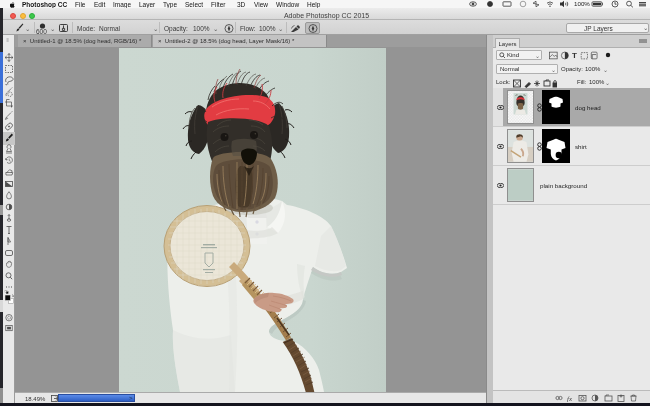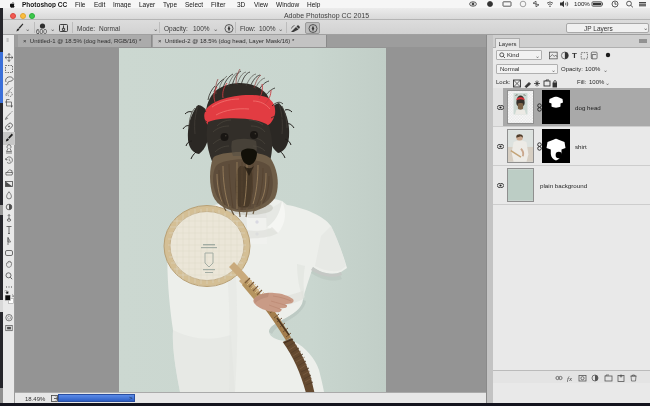--- a/index.html
+++ b/index.html
@@ -44,21 +44,21 @@
 #panel { left:493px; top:35px; width:157px; height:368px; background:#e9e9e9; font-size:6px; color:#2b2b2b; }
 #paneltabs { position:absolute; left:0; top:0; width:157px; height:13px; background:#cfcfcf; border-bottom:1px solid #b0b0b0; }
 #ltab { position:absolute; left:2px; top:3px; width:25px; height:10px; background:#e6e6e6; border:1px solid #adadad; border-bottom:none; font-size:6px; text-align:center; line-height:10px; }
 .prow { position:absolute; left:0; width:157px; }
 .pbox { position:absolute; background:#f2f2f2; border:1px solid #b0b0b0; border-radius:1px; }
 .lrow { position:absolute; left:0; width:157px; border-bottom:1px solid #cdcdcd; background:#e9e9e9; }
 .lrow .nm { position:absolute; font-size:6.2px; color:#1f1f1f; }
 .eye { position:absolute; left:4px; }
 .thumb { position:absolute; left:14px; border:1px solid #8f8f8f; }
 .mthumb { position:absolute; left:49px; background:#000; }
-#panelbottom { position:absolute; left:0; top:335px; width:157px; height:13px; background:#e4e4e4; border-top:1px solid #bbb; }
+#panelbottom { position:absolute; left:0; top:355px; width:157px; height:13px; background:#e4e4e4; border-top:1px solid #bbb; }
 #bottomdark { left:0; top:403px; width:650px; height:3px; background:#14141e; }
 </style>
 </head>
 <body>
 
 <div class="abs" id="menubar">
   <svg class="abs" style="left:9.5px;top:1.5px" width="5" height="6" viewBox="0 0 12 14">
       <path fill="#111" d="M9.4 7.4c0-1.8 1.5-2.7 1.6-2.7-.9-1.3-2.2-1.4-2.7-1.5-1.1-.1-2.2.7-2.8.7-.6 0-1.5-.7-2.4-.7C1.9 3.3.8 4 .2 5.1c-1.2 2.1-.3 5.2.9 6.9.6.8 1.2 1.7 2.1 1.7.9 0 1.2-.6 2.3-.6 1.1 0 1.4.6 2.4.6 1 0 1.6-.8 2.2-1.7.7-1 1-1.9 1-2-.1 0-1.7-.7-1.7-2.6zM7.6 1.9c.5-.6.8-1.4.7-1.9-.7 0-1.6.5-2.1 1.1-.5.5-.9 1.3-.8 1.9.8 0 1.7-.5 2.2-1.1z"></path>
     </svg>
   <span class="m" style="left:22px;font-weight:bold">Photoshop CC</span>

